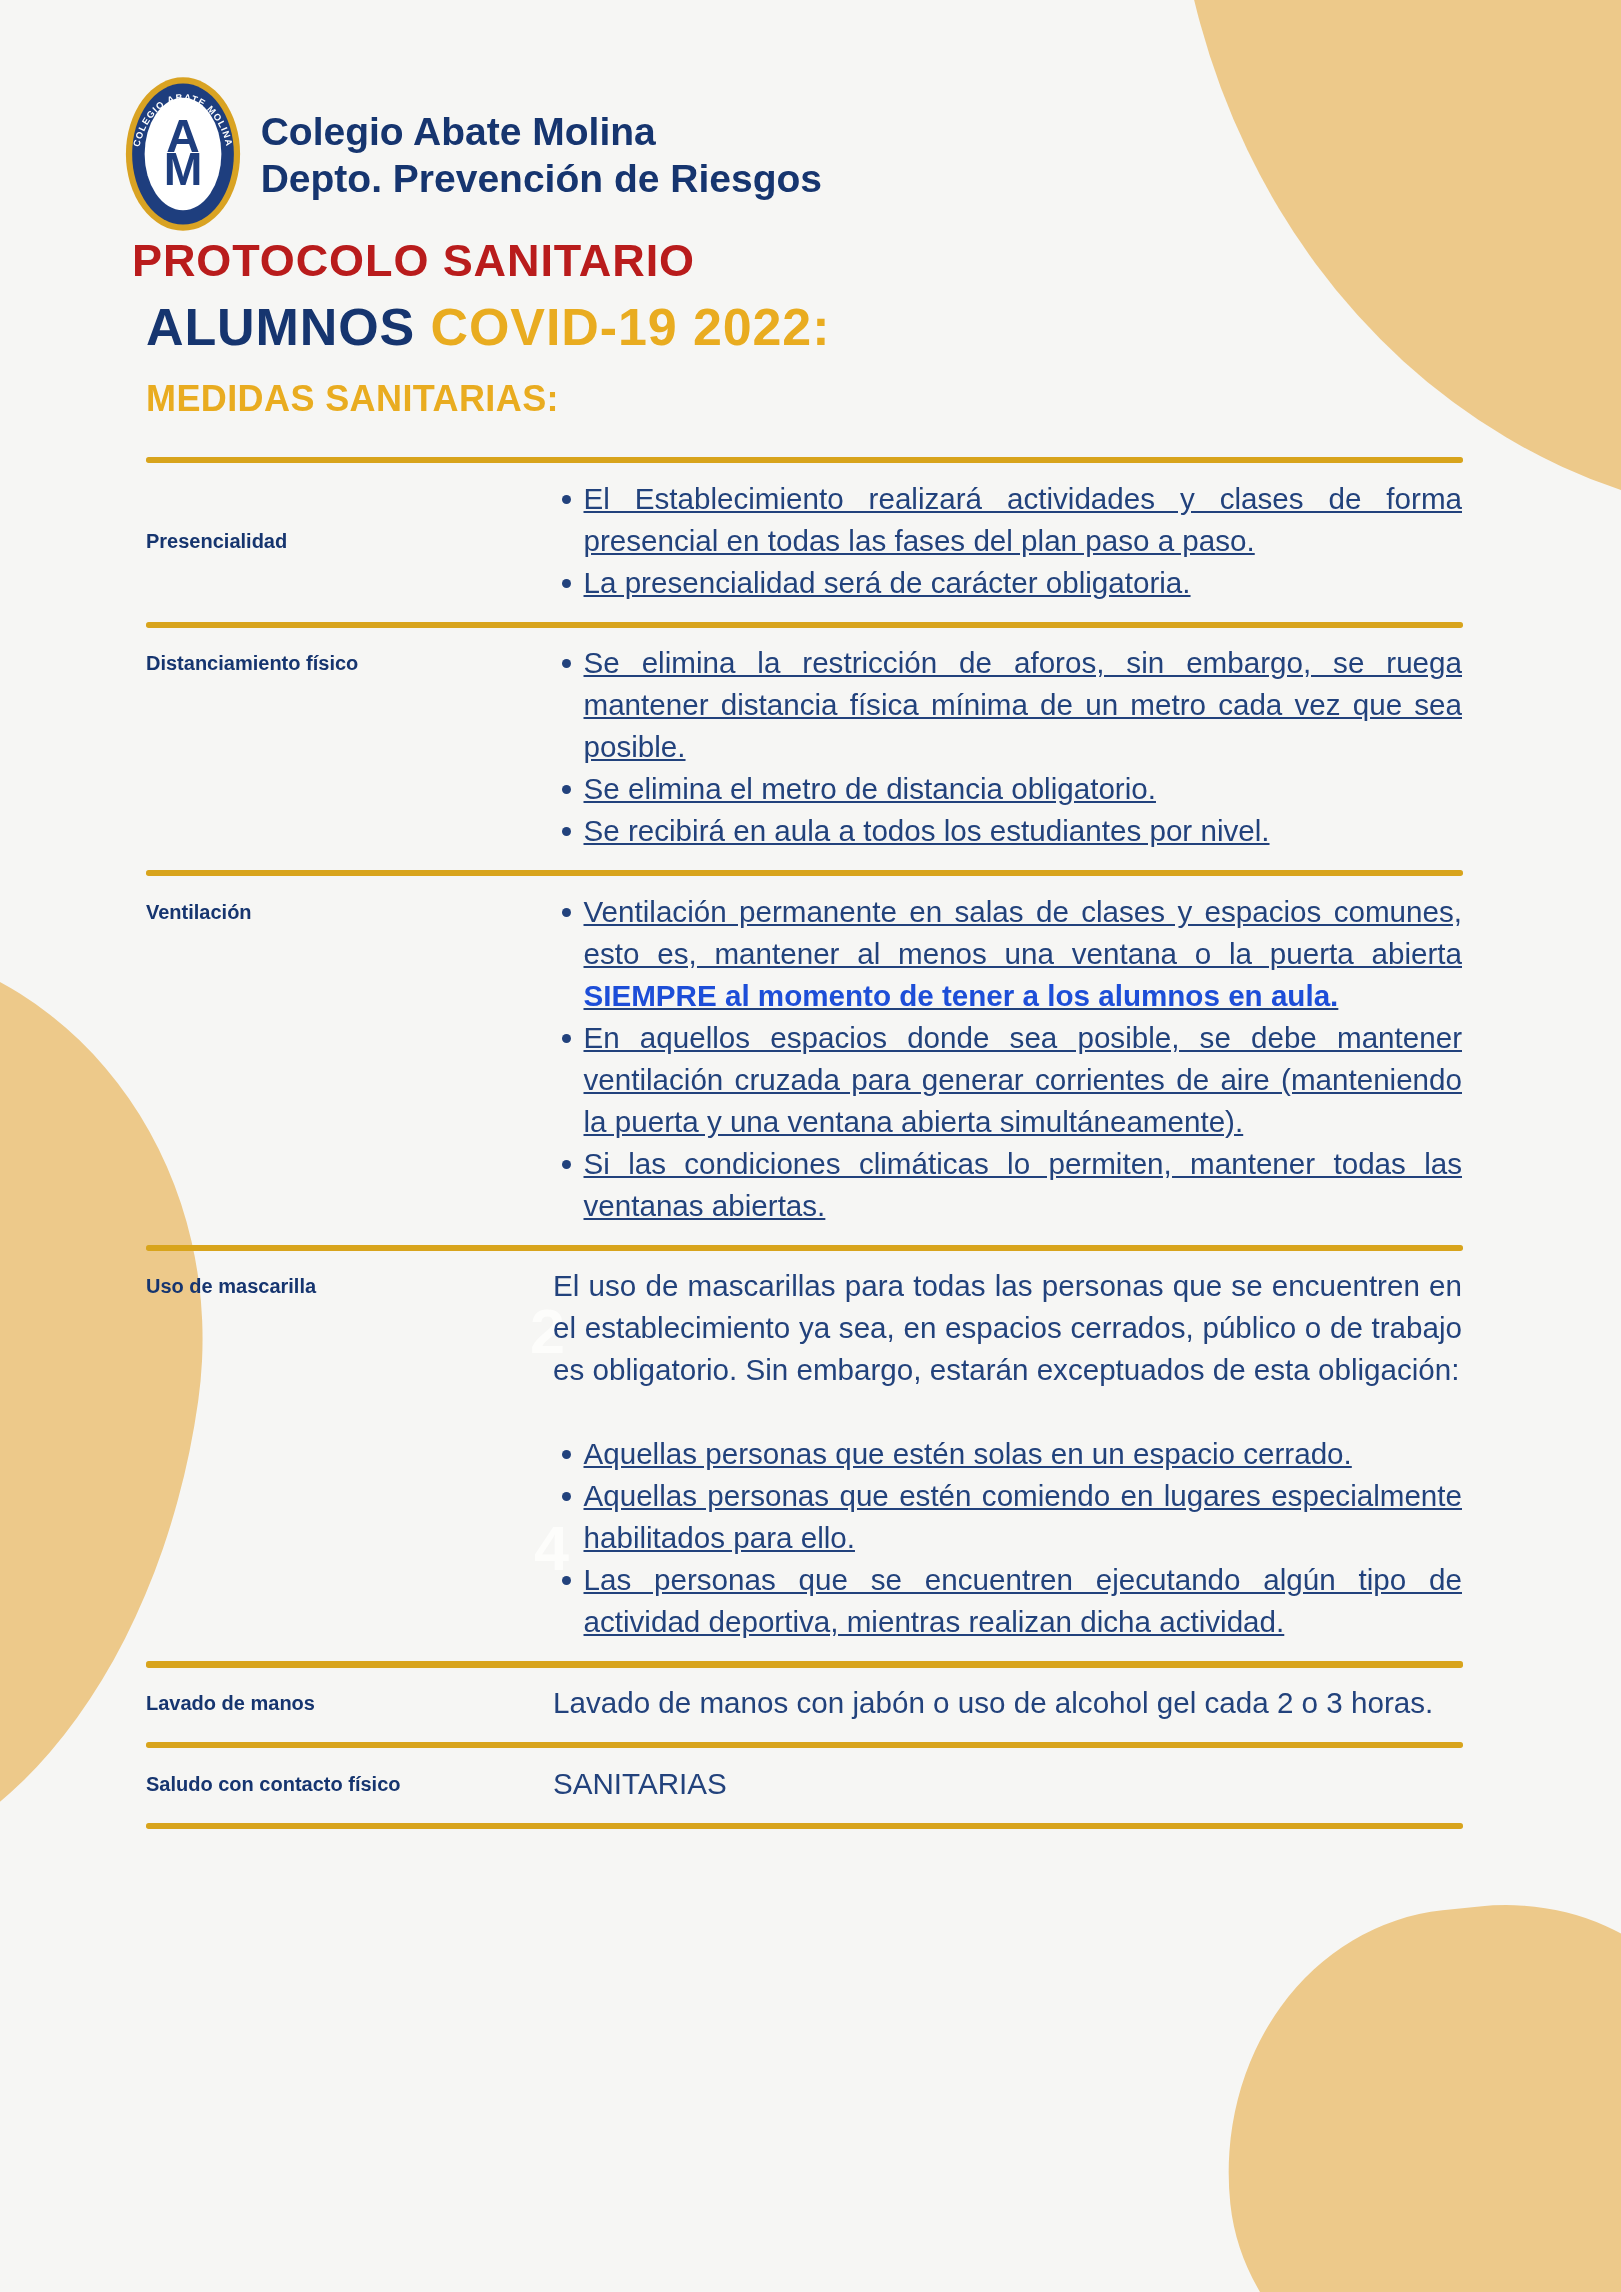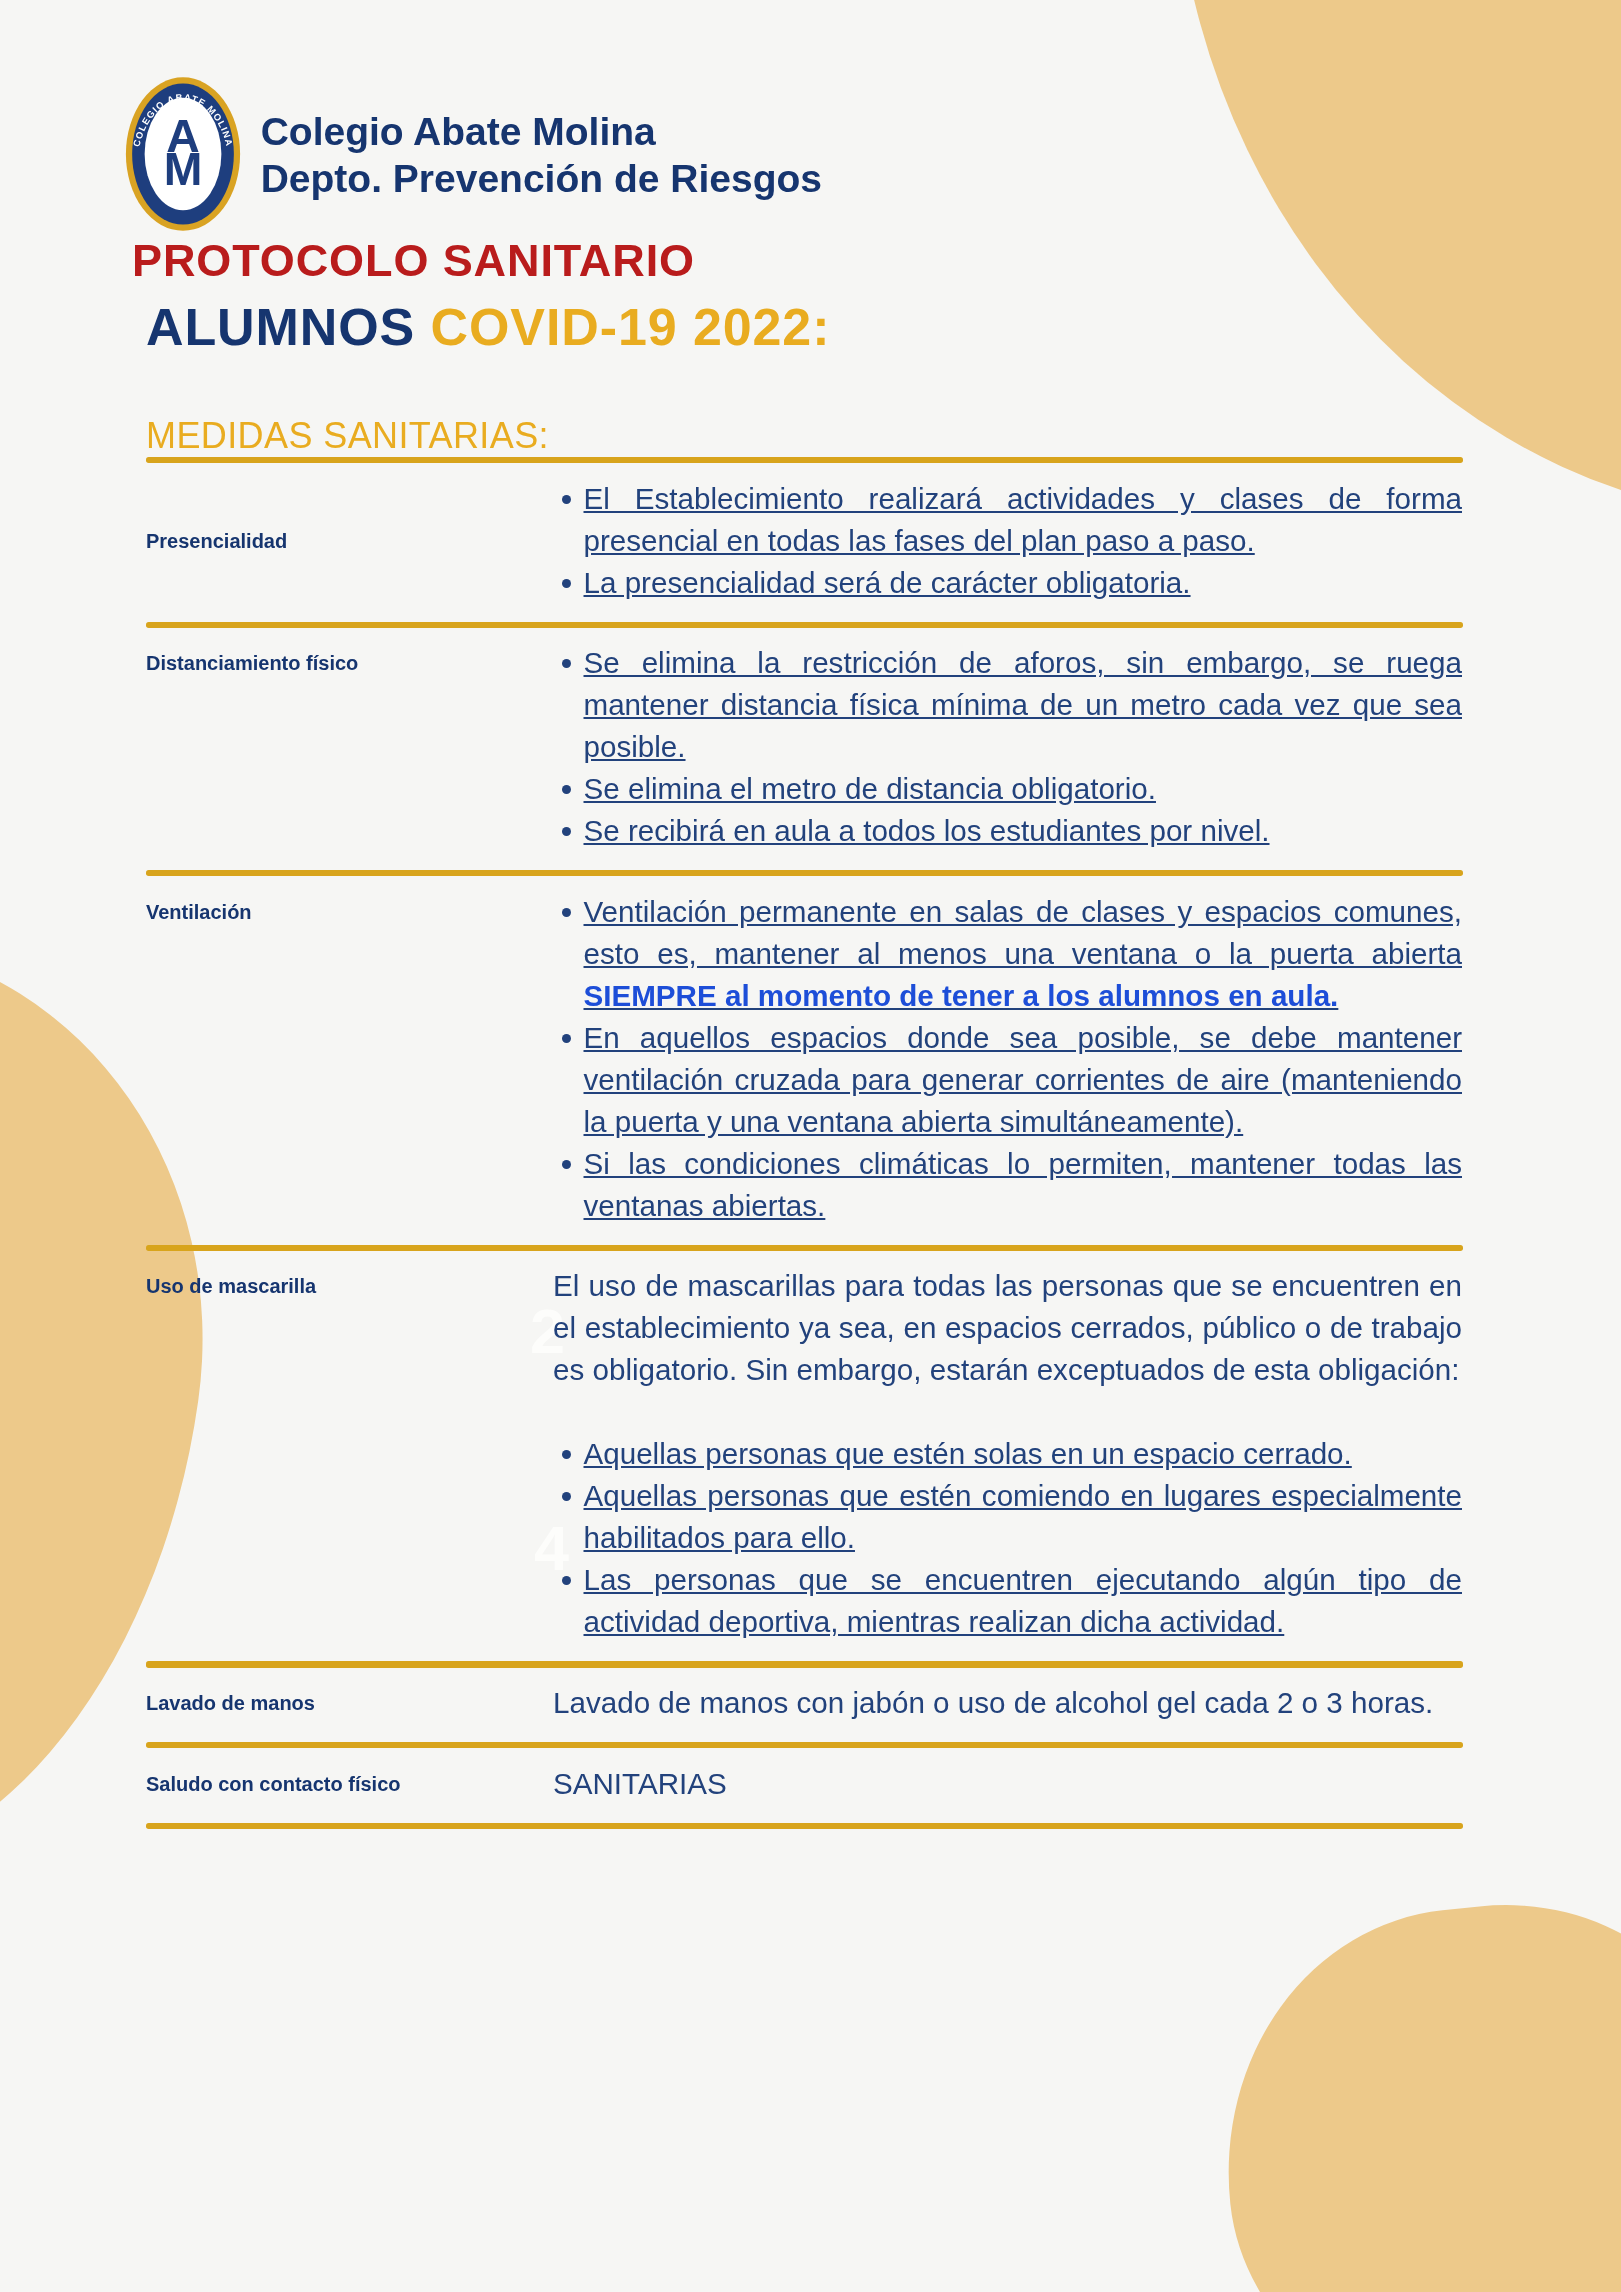--- a/index.html
+++ b/index.html
@@ -42,22 +42,22 @@
   .pretitle{
     position:absolute;left:132px;top:235px;
     color:#b91c1c;font-size:45px;font-weight:800;letter-spacing:0.9px;
   }
   .main-title{
     position:absolute;left:146px;top:297px;
     font-size:52px;font-weight:800;letter-spacing:0.9px;color:#16356f;
   }
   .main-title .accent{color:#e9ac20;}
   .section-title{
-    position:absolute;left:146px;top:415px;
-    color:#e9ac20;font-size:36px;font-weight:400;letter-spacing:0.4px;
+    position:absolute;left:146px;top:378px;
+    color:#e9ac20;font-size:36px;font-weight:700;letter-spacing:0.4px;
   }
   
   .table{position:absolute;left:146px;top:457px;width:1317px;}
   .rule{height:6.3px;background:#d8a41c;border-radius:2.7px;}
   .row{display:grid;grid-template-columns:391px 925px;padding:14.3px 0 18px 0;}
   .row.vcenter{align-items:center;}
   .row-label{
     color:#16356f;font-size:20px;font-weight:bold;line-height:42px;
     padding-right:27px;
   }

